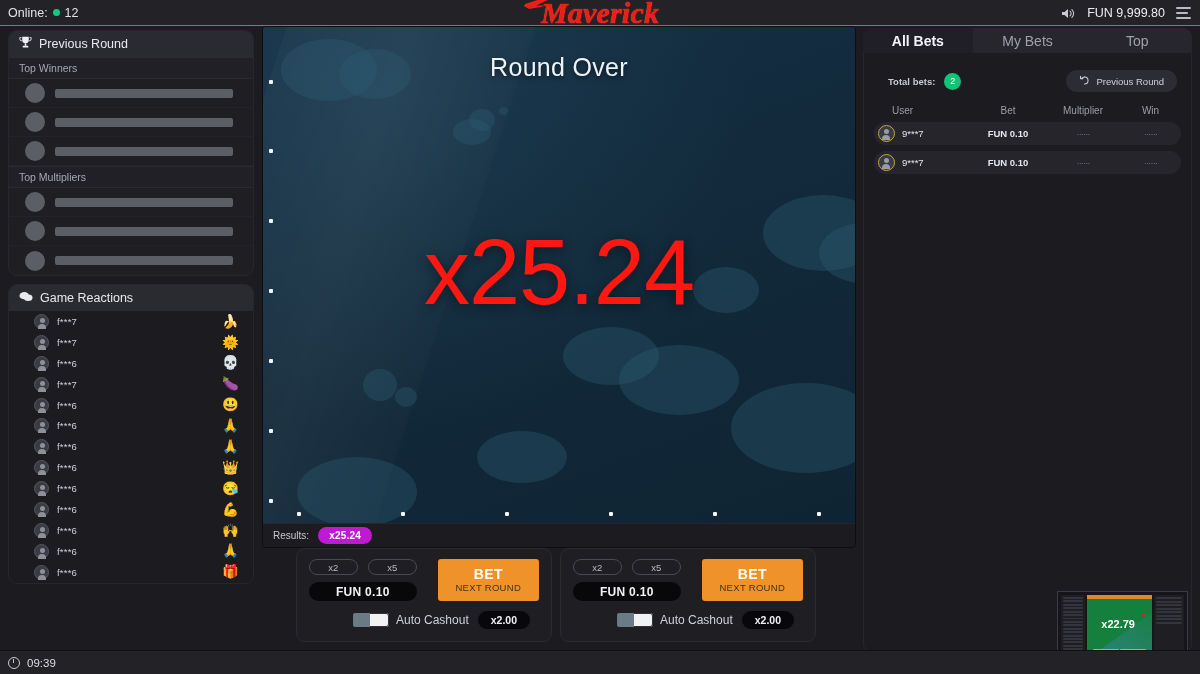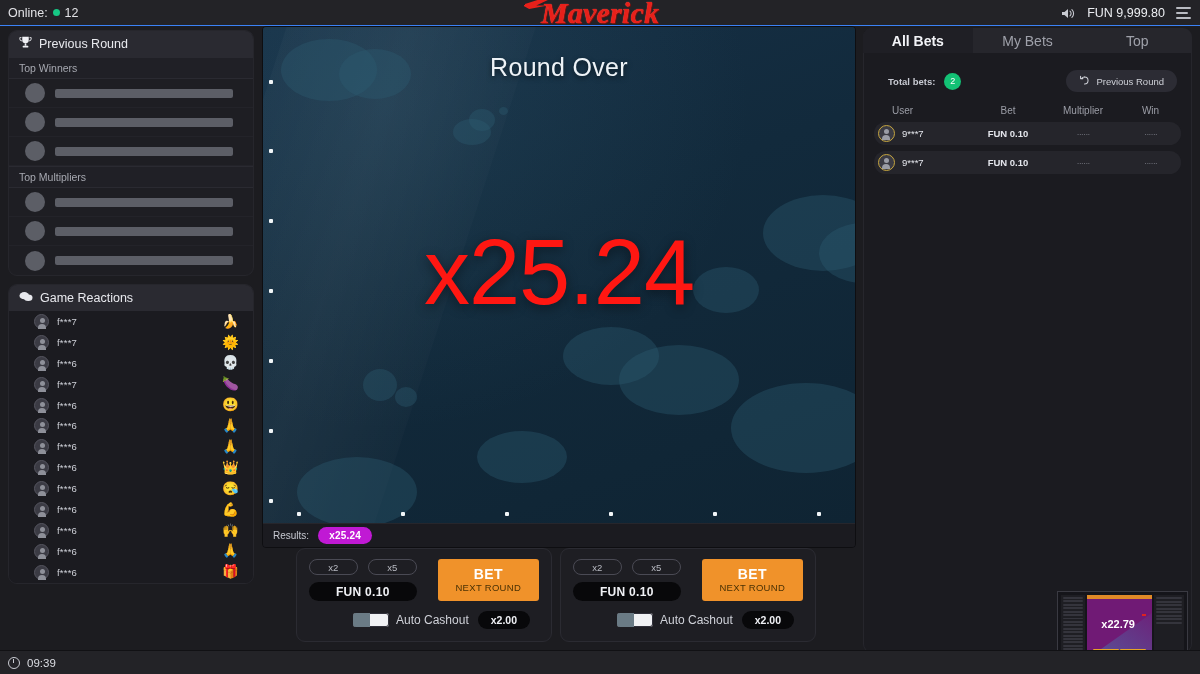--- a/index.html
+++ b/index.html
@@ -210,21 +210,21 @@
   .br-win { flex: 1; text-align: center; color: #6e7079; letter-spacing: -1px;}
 
   
   .pip {
     position: absolute; left: 1057px; top: 591px; width: 131px; height: 72px;
     background: #15151a; border: 1px solid #3a3a42; overflow: hidden;
   }
   .pip-inner { position: absolute; inset: 3px; display: flex; gap: 2px;}
   .pip-side { width: 24px; background: #1e1e23; display:flex; flex-direction:column; gap:1.5px; padding: 2px;}
   .pip-side i { display:block; height:2px; background:#34343c; border-radius:1px;}
-  .pip-mid { flex: 1; background: #701a75; position: relative; overflow: hidden;}
+  .pip-mid { flex: 1; background: #15803d; position: relative; overflow: hidden;}
   .pip-bar { height: 4px; background: #e08a27; }
   .pip-curve { position: absolute; left: 0; bottom: 0; width: 100%; height: 72%;
     background: linear-gradient(to top right, rgba(66,133,183,.55), rgba(66,133,183,.08));
     clip-path: polygon(0 100%, 100% 0, 100% 100%); }
   .pip-x { position: absolute; left: 22%; top: 36%; color: #fff; font-size: 11px; font-weight: 700;}
   .pip-red { position:absolute; right: 6px; top: 30%; background:#d22; color:#fff; font-size:4px; padding:1px 2px;}
   .pip-btn { position:absolute; bottom:3px; width: 26px; height: 7px; background: #e6a426; border-radius:1px;}
   .pip-right { width: 30px; background: #1e1e23; padding:2px; display:flex; flex-direction:column; gap:1.5px;}
   .pip-right i { display:block; height:2px; background:#34343c; border-radius:1px;}
 

